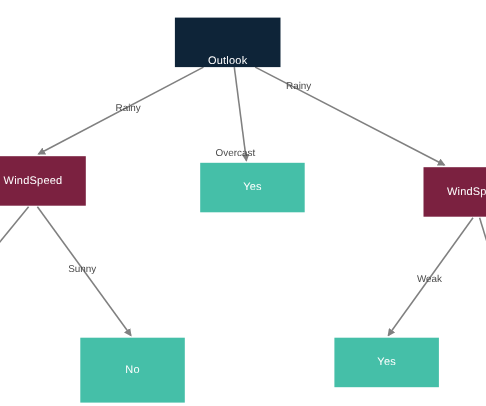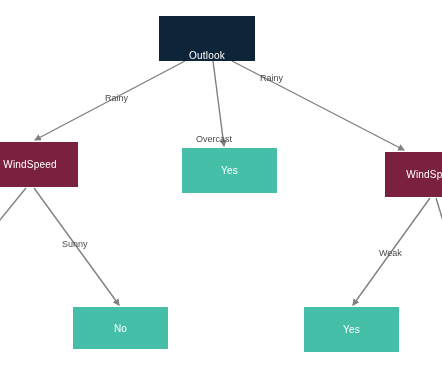--- a/index.html
+++ b/index.html
@@ -78,21 +78,21 @@
       </div>
       <div class="node node-internal" style="left: -18px; top: 142px; width: 96px; height: 45px;">
         <span>WindSpeed</span>
       </div>
       <div class="node node-leaf" style="left: 182px; top: 148px; width: 95px; height: 45px;">
         <span>Yes</span>
       </div>
       <div class="node node-internal" style="left: 385px; top: 152px; width: 96px; height: 45px;">
         <span>WindSpeed</span>
       </div>
-      <div class="node node-leaf" style="left: 73px; top: 307px; width: 95px; height: 42px;">
+      <div class="node node-leaf" style="left: 73px; top: 307px; width: 95px; height: 59px;">
         <span>No</span>
       </div>
       <div class="node node-leaf" style="left: 304px; top: 307px; width: 95px; height: 45px;">
         <span>Yes</span>
       </div>
     </div>
   <div id="labels-group">
       <div class="edge-label" style="left: 105px; top: 93px;">Rainy</div>
       <div class="edge-label" style="left: 196px; top: 100px; margin-top: 34px;">Overcast</div>
       <div class="edge-label" style="left: 236px; top: 73px; margin-left: 24px;">Rainy</div>

